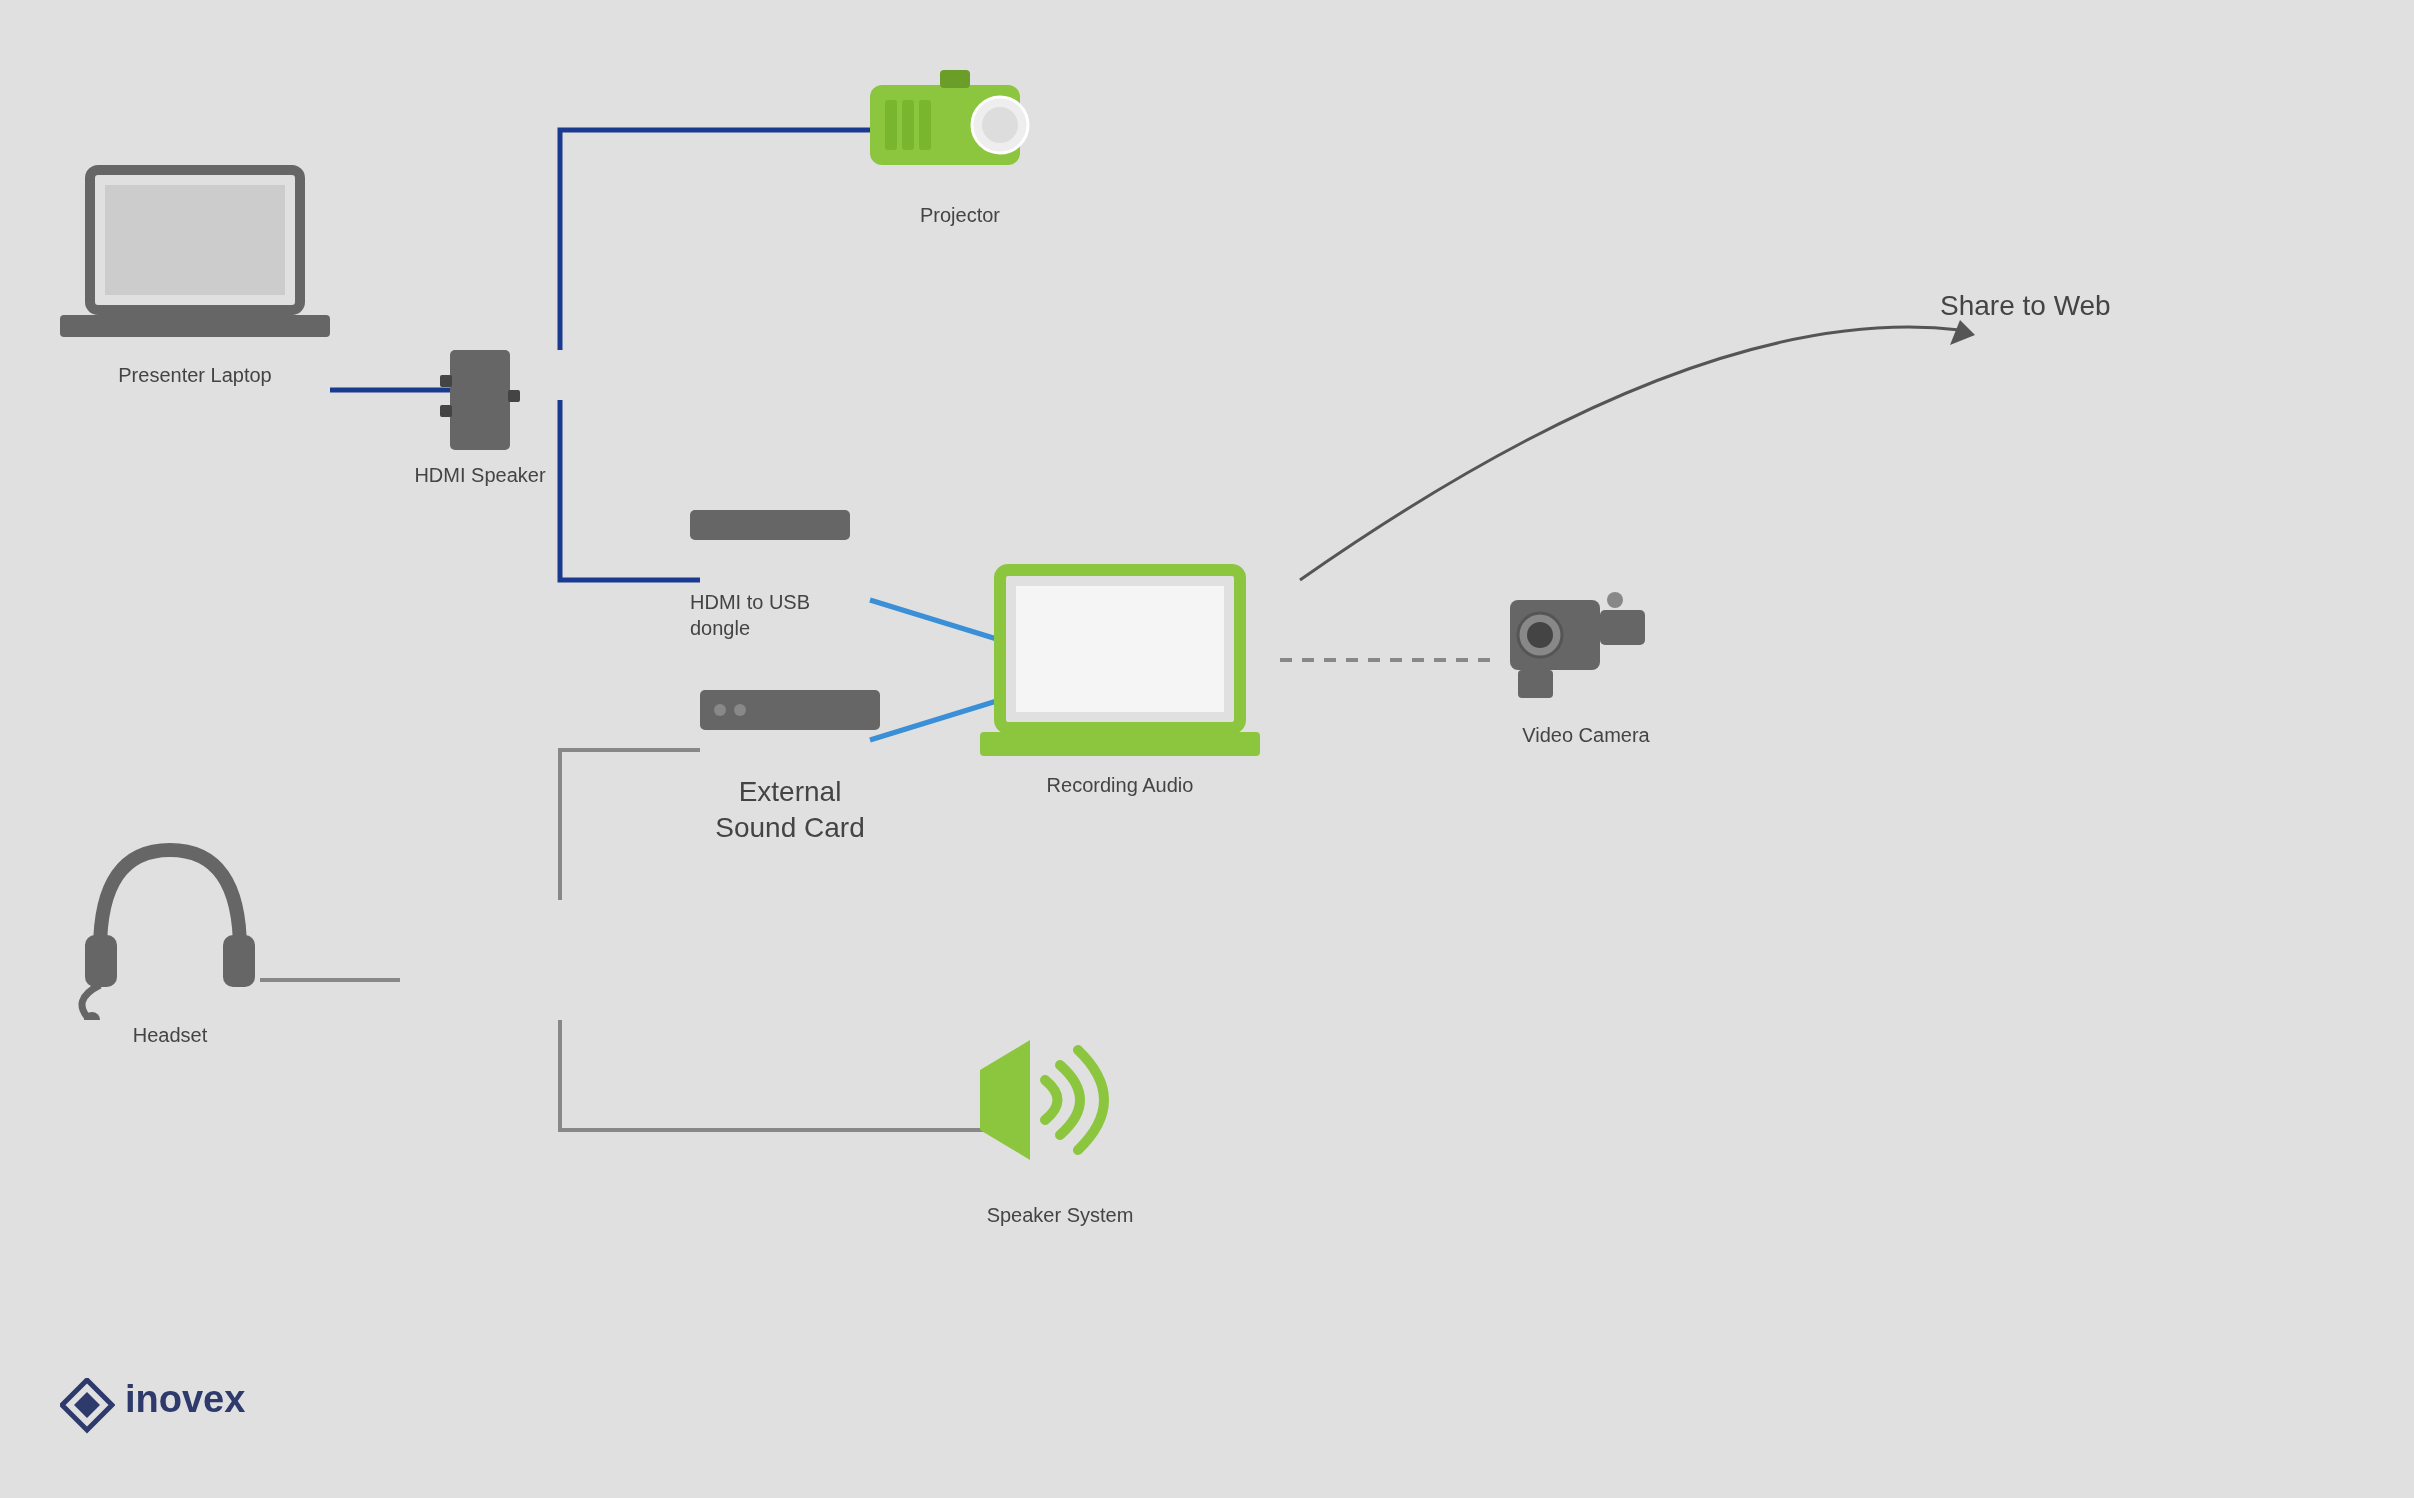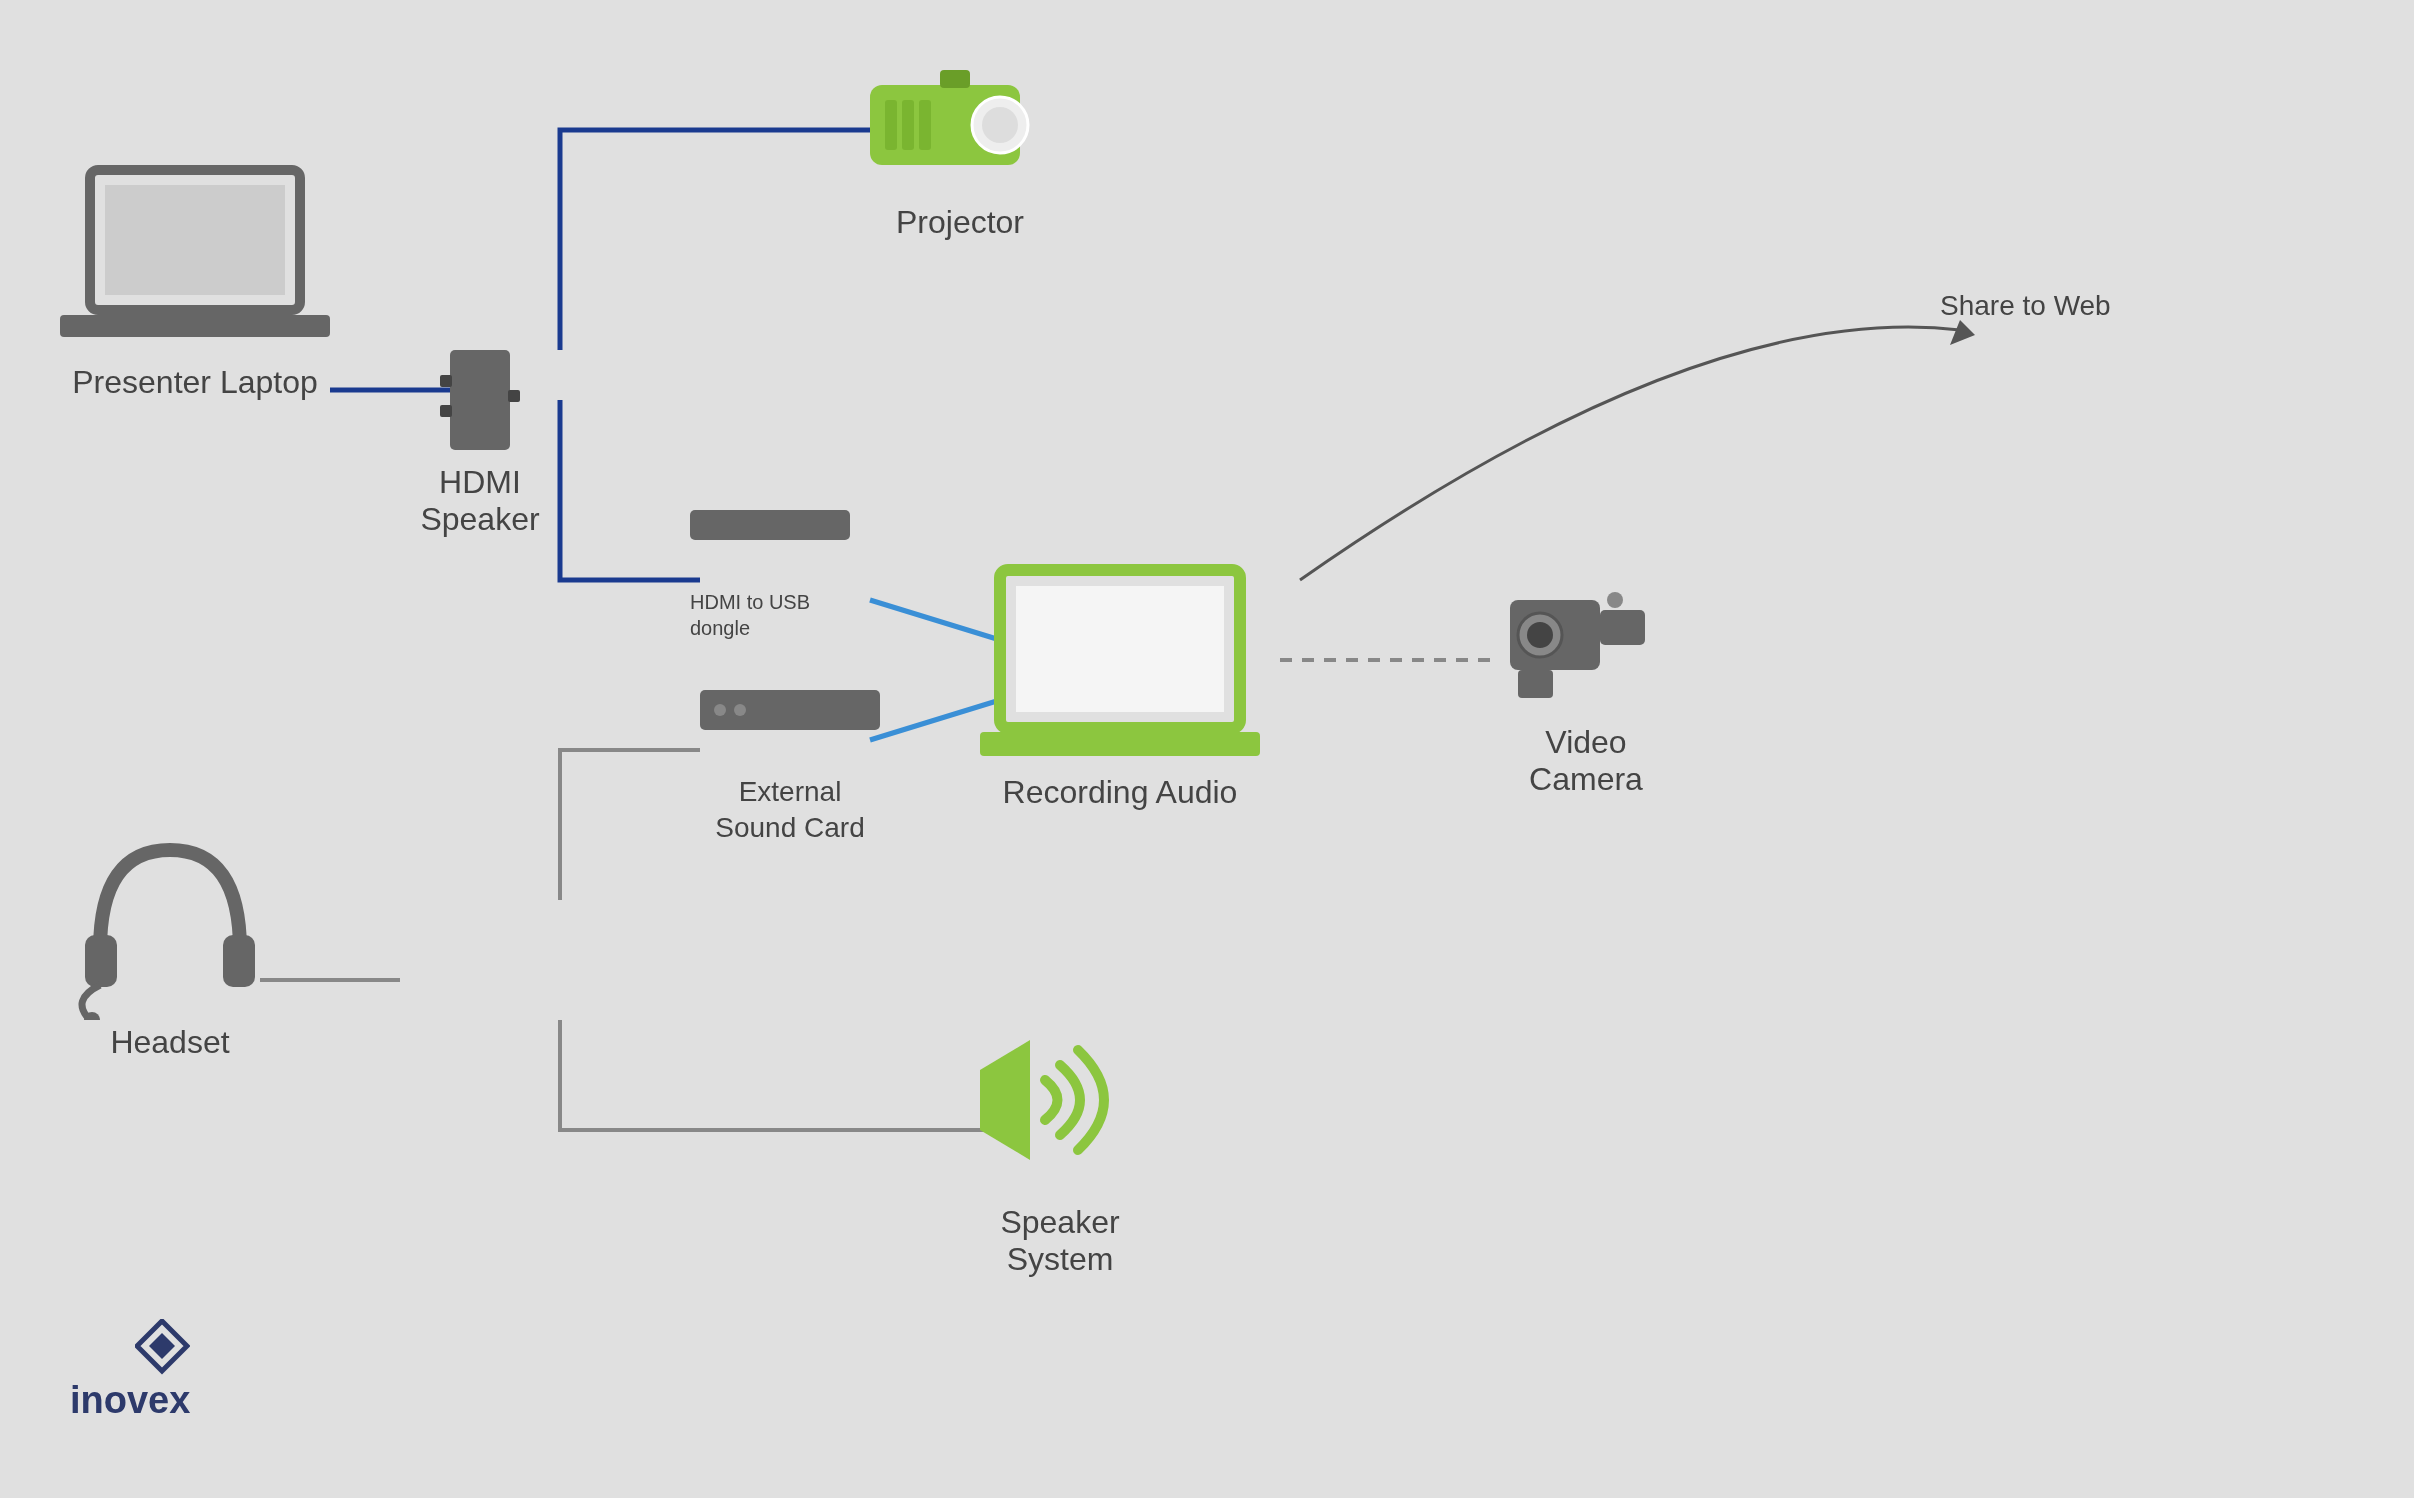--- a/index.html
+++ b/index.html
@@ -24,21 +24,21 @@
       top: 0; left: 0;
       width: 100%;
       height: 100%;
       pointer-events: none;
     }
 
     
     .device-label {
       position: absolute;
       text-align: center;
-      font-size: 32px;
+      font-size: 20px;
       color: #444;
       font-weight: 400;
     }
 
     
     .laptop-presenter {
       position: absolute;
       left: 60px;
       top: 160px;
     }
@@ -130,24 +130,23 @@
     .legend-label {
       font-size: 26px;
       font-weight: bold;
       color: #333;
     }
 
     
     .logo-area {
       position: absolute;
       left: 60px;
-      bottom: 76px;
+      bottom: 60px;
       display: flex;
-      align-items: flex-end;
-      flex-direction: column;
+      align-items: flex-start;
     }
 
     .logo-text {
       font-size: 38px;
       font-weight: bold;
       color: #2d3a6b;
       margin-left: 10px;
     }
 
     

